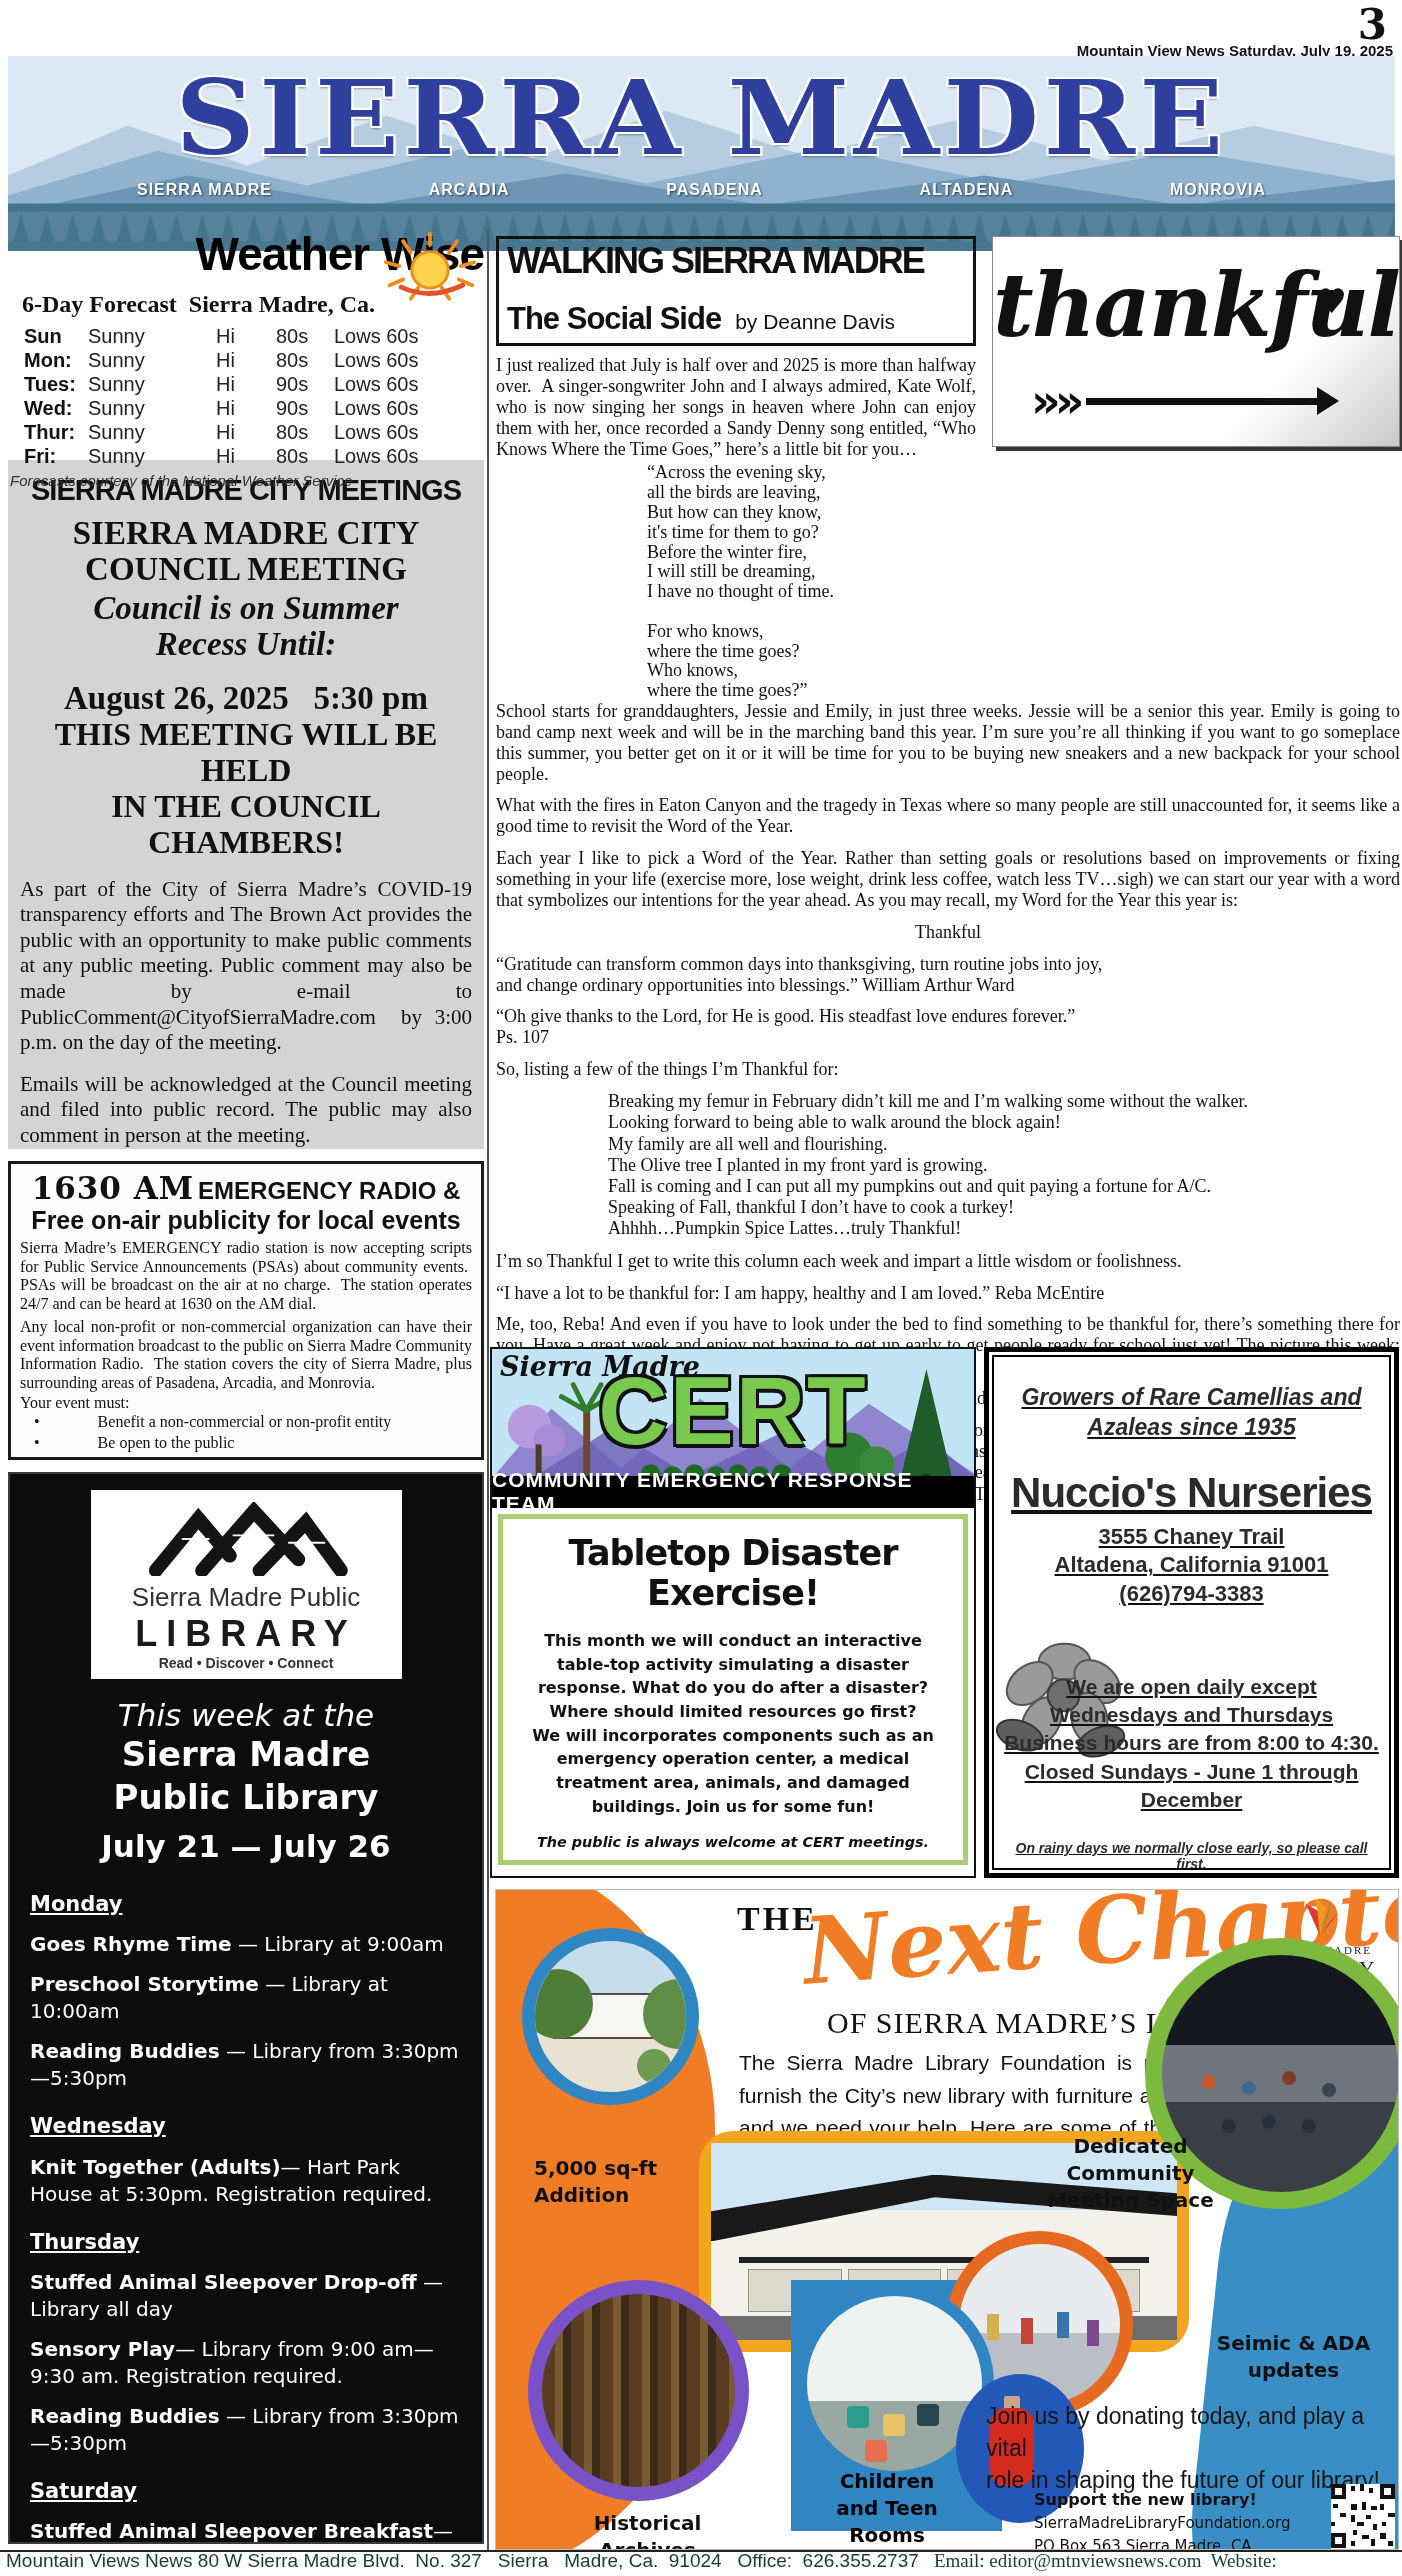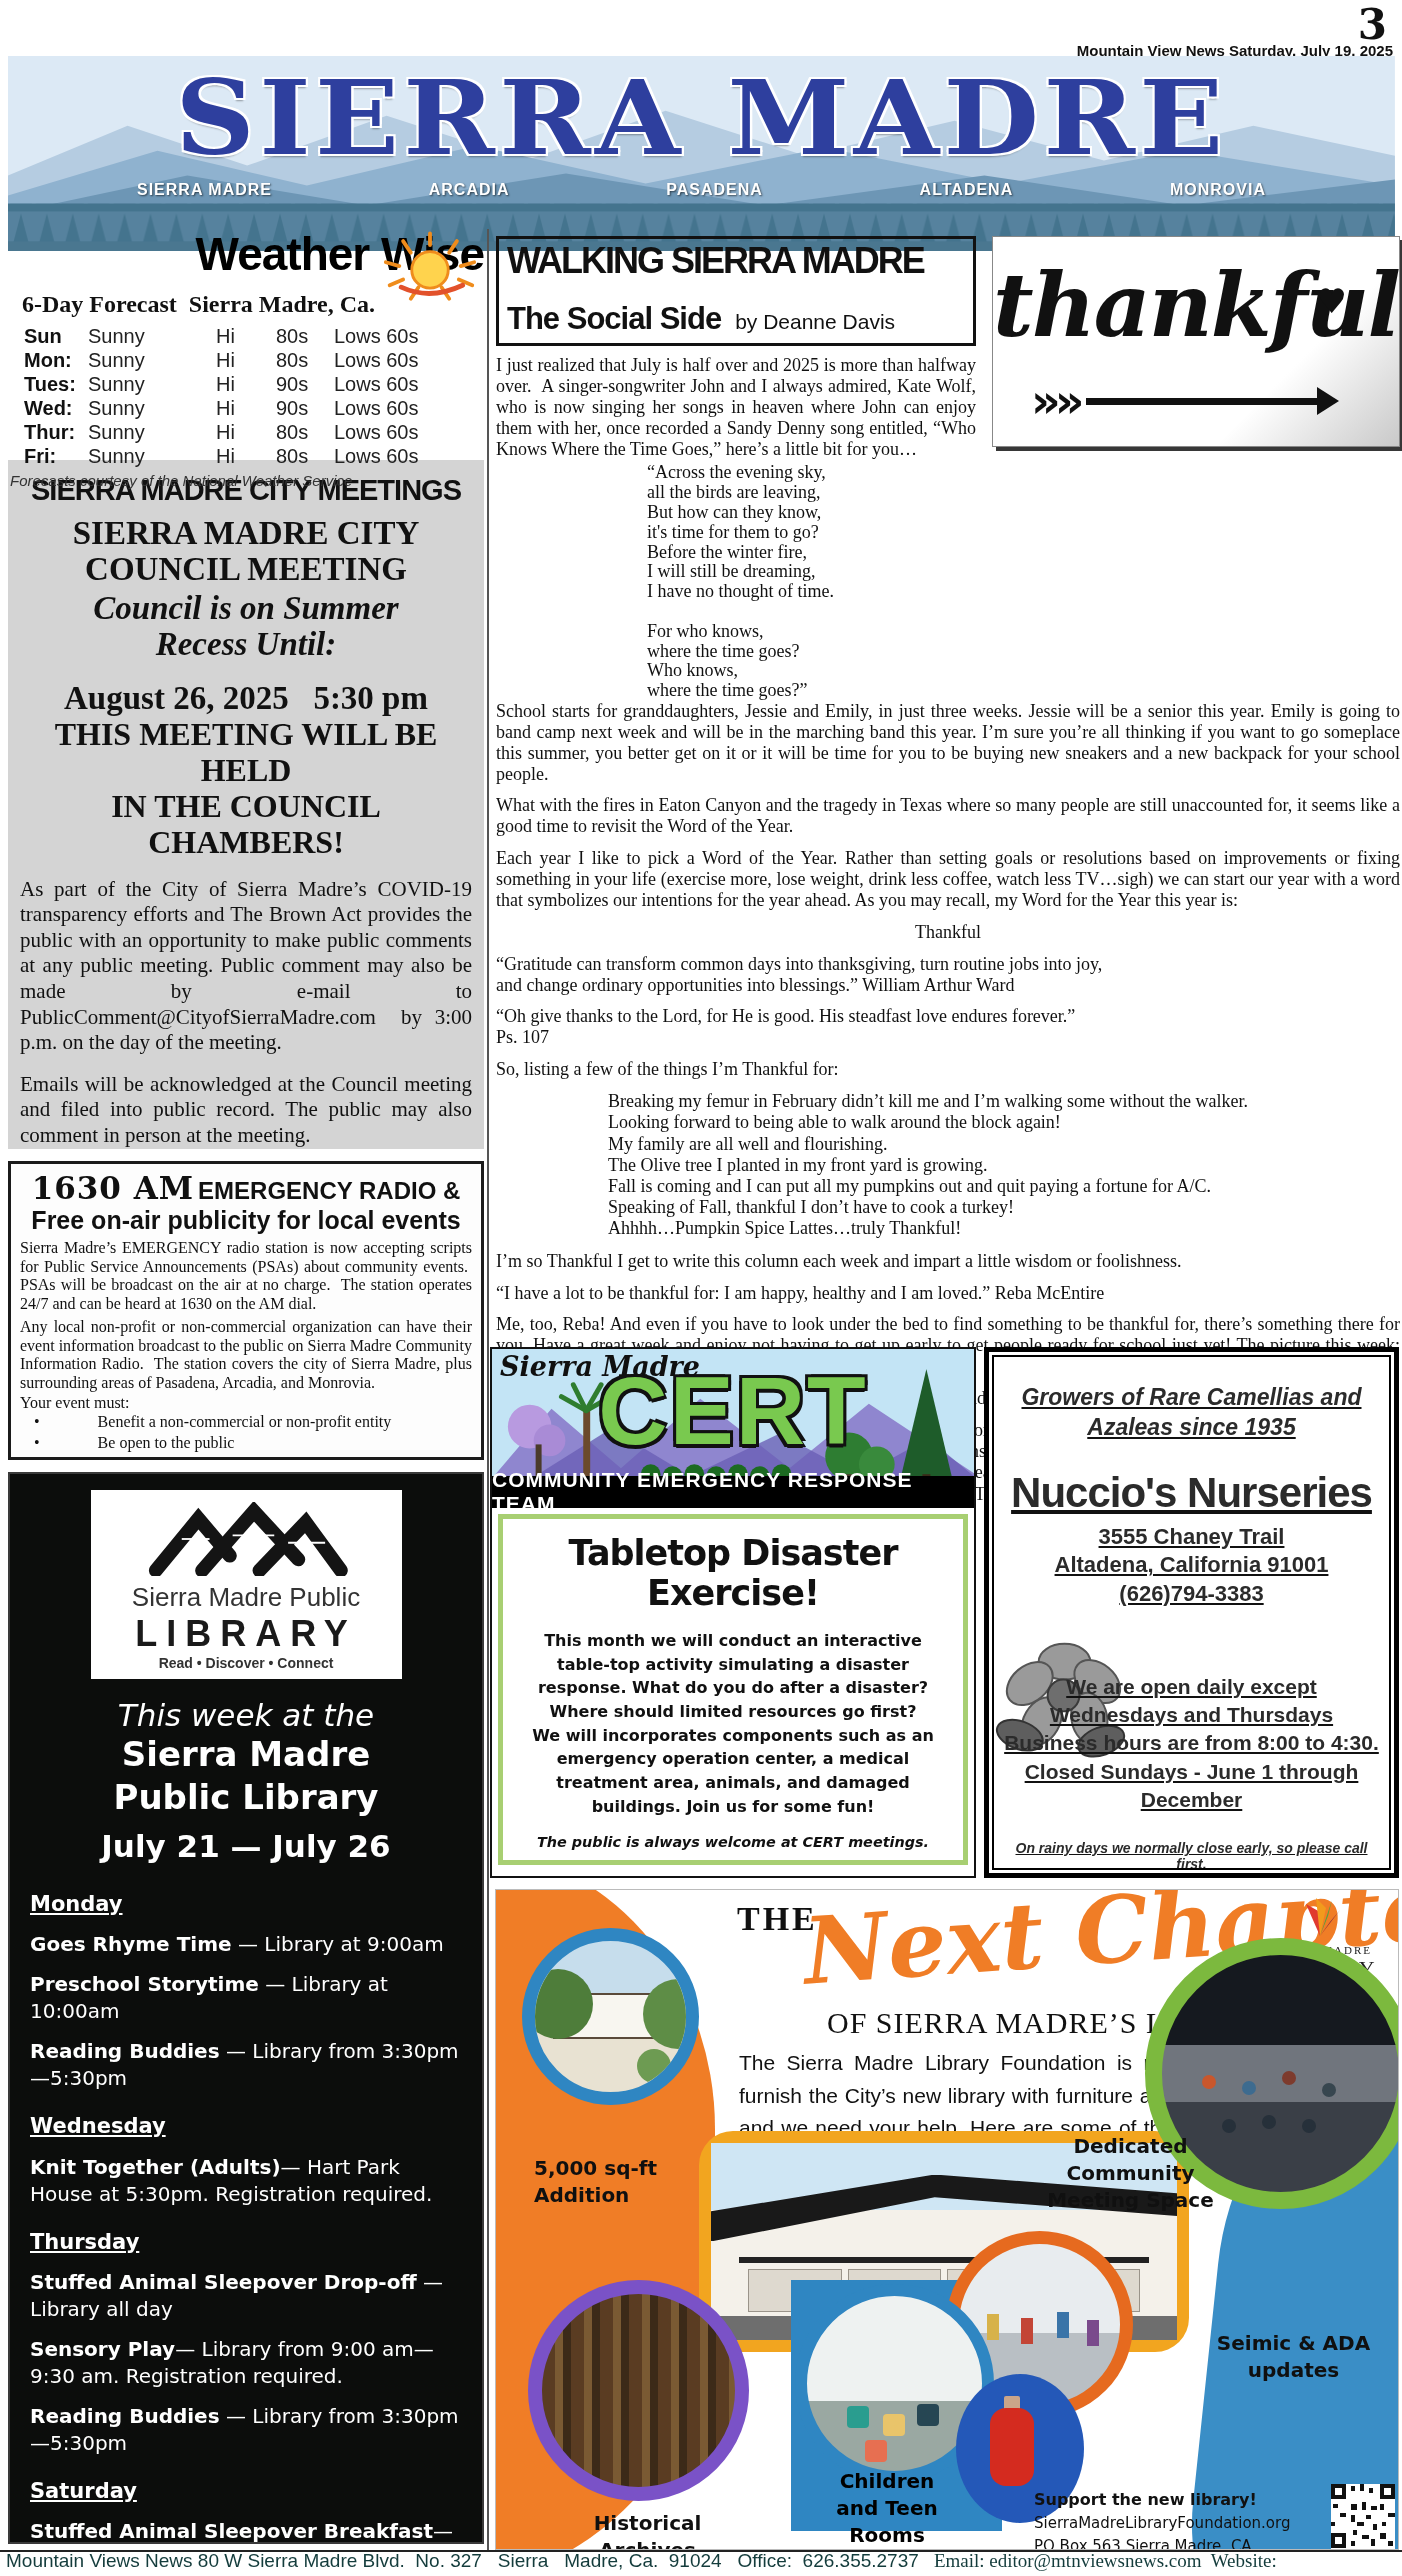--- a/index.html
+++ b/index.html
@@ -603,20 +603,22 @@
 Community
 Meeting Space</div>
     <div class="lab lab-seismic">Seimic &amp; ADA
 updates</div>
     <div class="lab lab-archives">Historical Archives
 Room</div>
     <div class="lab lab-children">Children
 and Teen
 Rooms</div>
 
+    <div class="ch-cta">Join us by donating today, and play a vital
+role in shaping the future of our library!</div>
     <div class="ch-support">
       <div class="s-b">Support the new library!</div>
       <div>SierraMadreLibraryFoundation.org</div>
       <div>PO Box 563 Sierra Madre, CA 91025</div>
     </div>
     <span class="qr">
       <svg width="64" height="64" viewBox="0 0 29 29" shape-rendering="crispEdges">
         <rect width="29" height="29" fill="#fff"></rect>
         <g fill="#111">
           <rect x="0" y="0" width="7" height="7"></rect>

